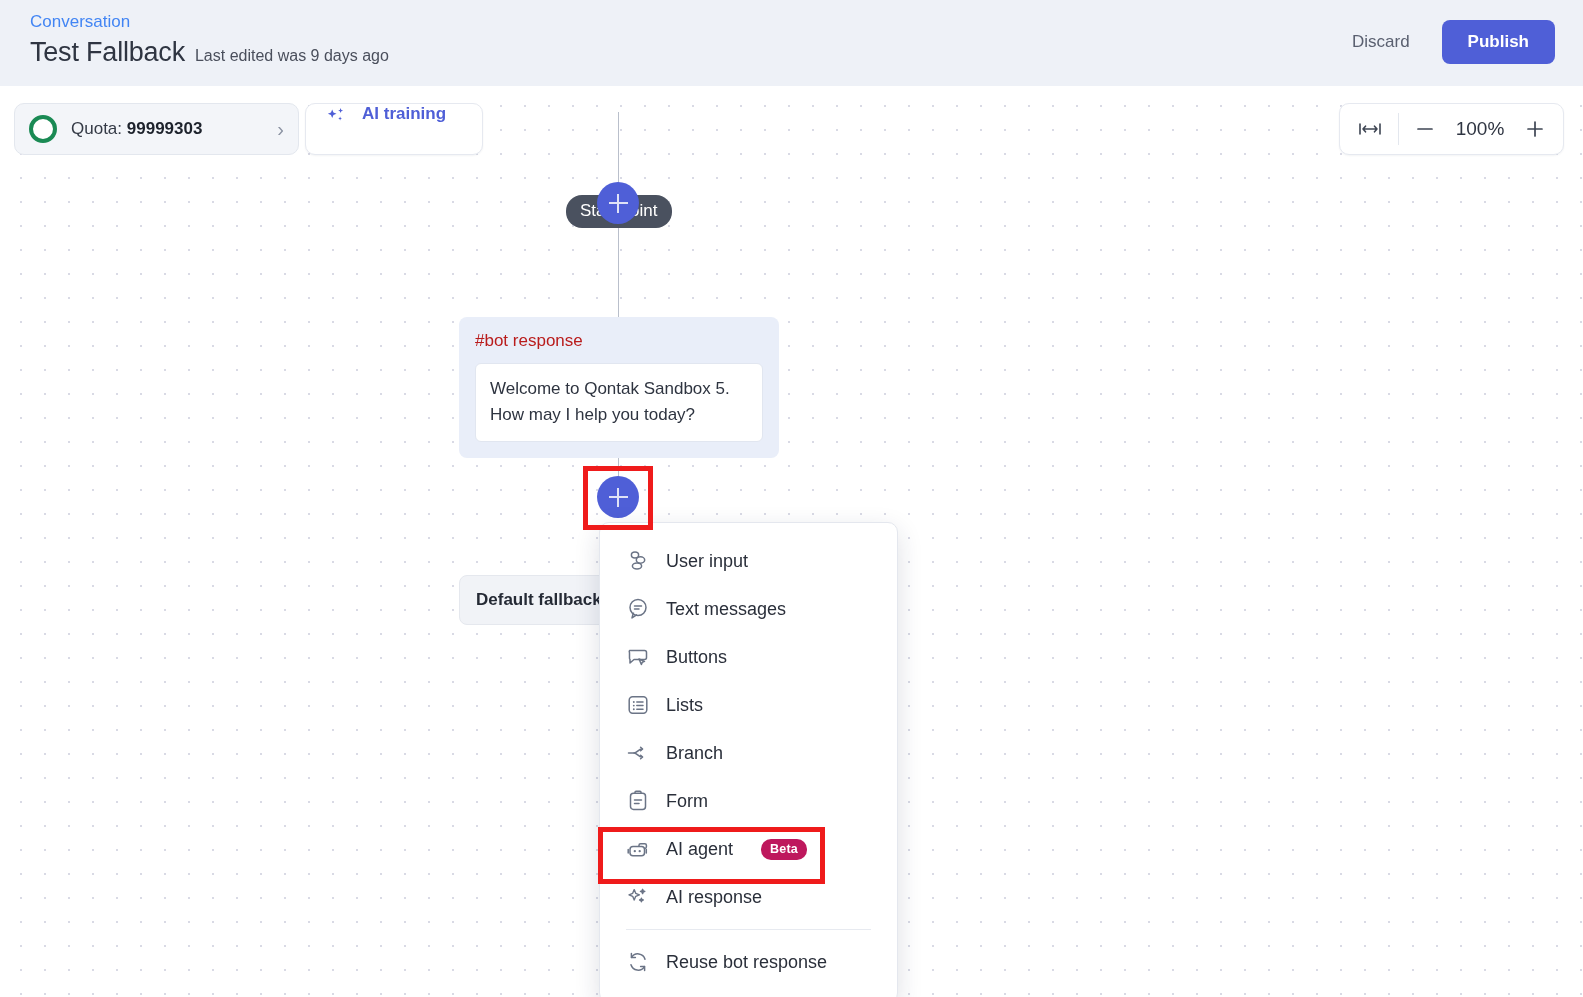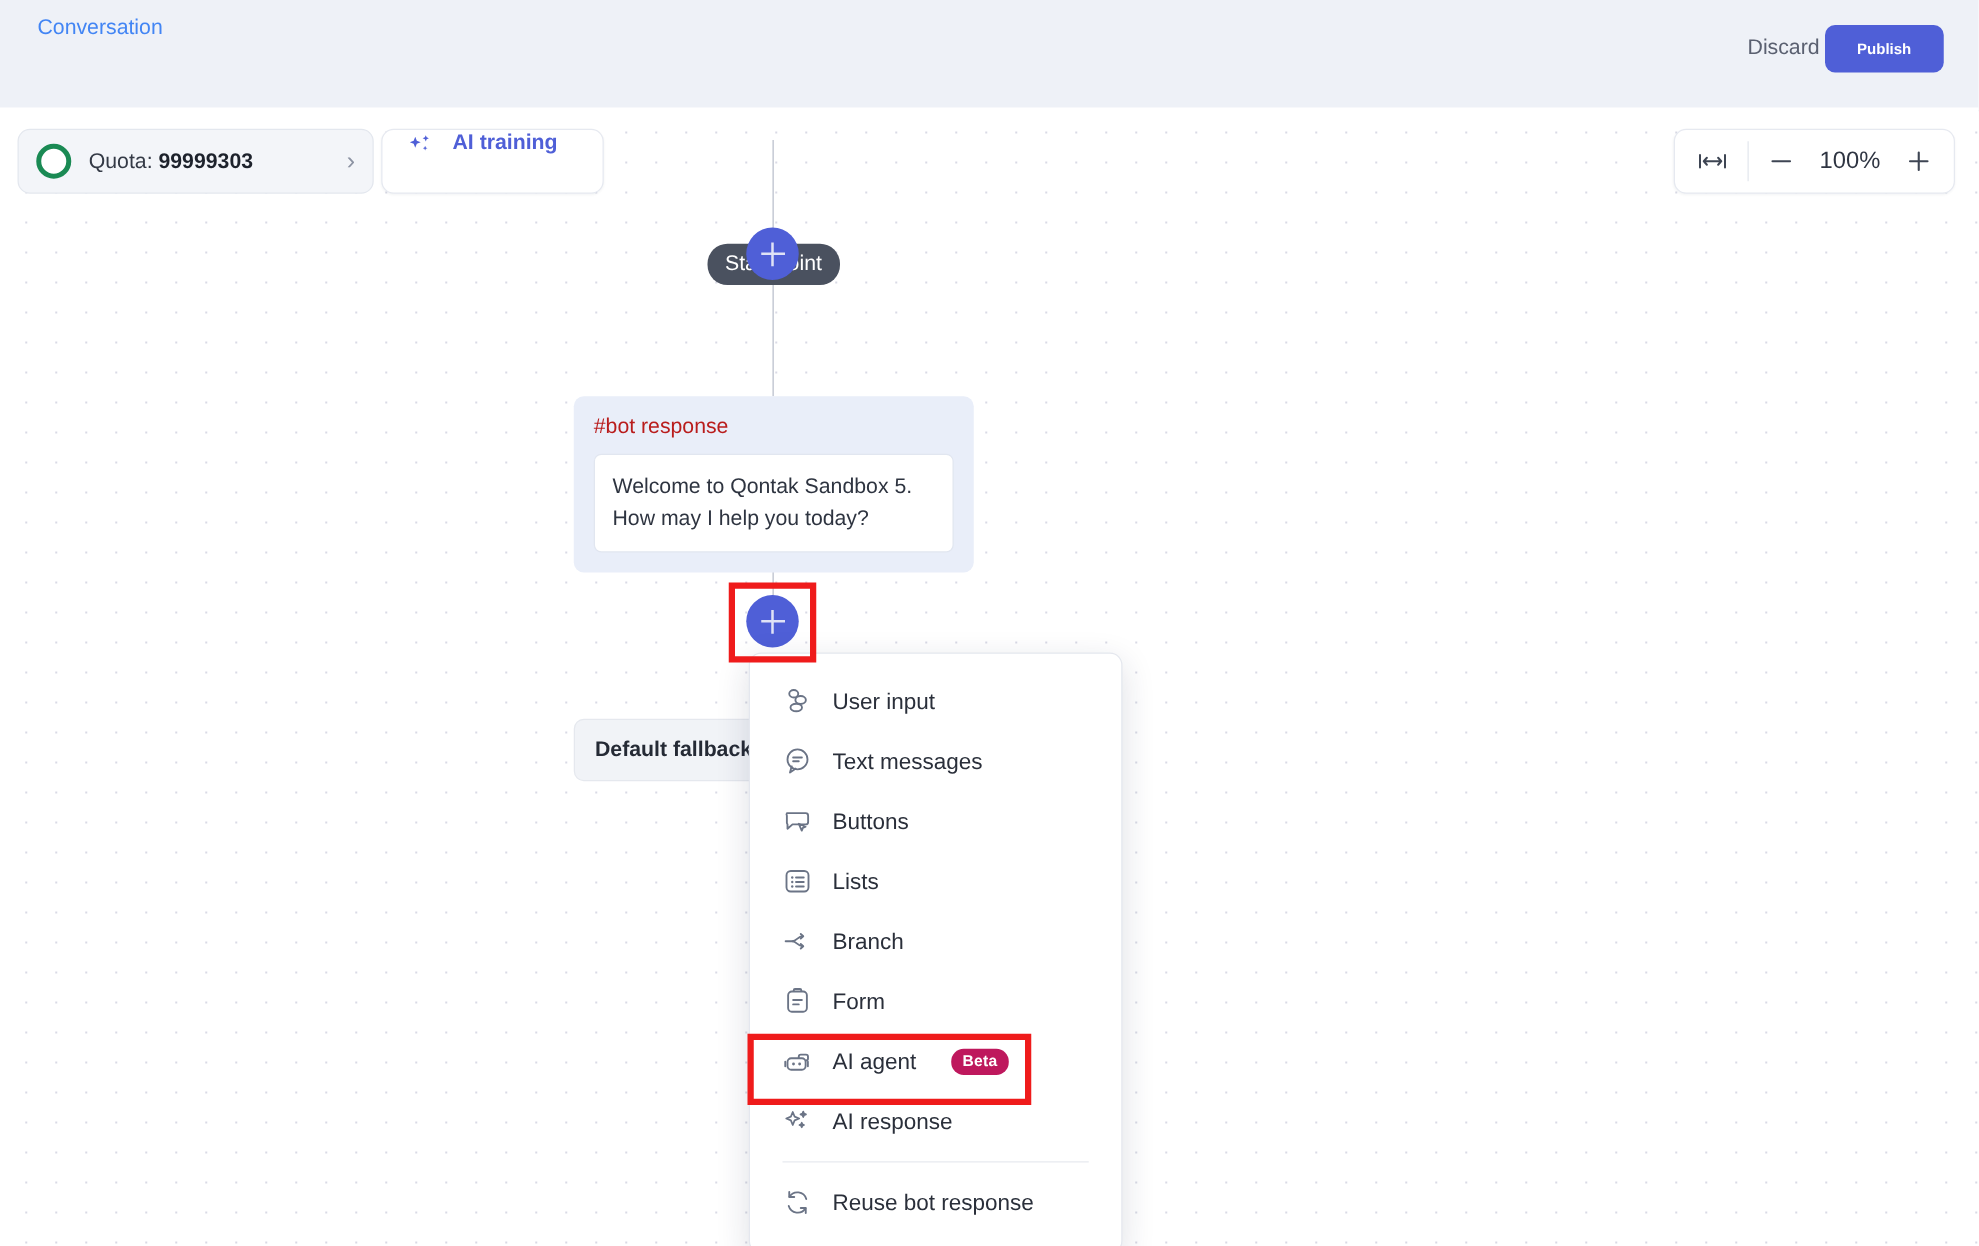--- a/index.html
+++ b/index.html
@@ -22,28 +22,28 @@
   }
   .header-left { padding: 10px 0 0 30px; }
   .breadcrumb {
     font-size: 17px; color: #4285f4; line-height: 1.4;
     cursor: pointer; display: inline-block;
   }
   .title-row { display: flex; align-items: baseline; gap: 10px; margin-top: 3px; }
   .page-title { font-size: 27px; color: #2f3542; font-weight: 400; letter-spacing: -.2px; }
   .last-edited { font-size: 16px; color: #4a4f5c; }
 
-  .header-right { display: flex; align-items: flex-start; padding: 20px 28px 0 0; }
+  .header-right { display: flex; align-items: center; gap: 28px; padding: 20px 28px 0 0; }
   .discard-btn {
     font-size: 17px; color: #5a6070; background: none; border: none;
     cursor: pointer; font-family: inherit; padding: 8px 4px;
   }
   .publish-btn {
     background: #4f5fd7; color: #fff; border: none; border-radius: 8px;
-    font-size: 12px; font-weight: bold; padding: 12px 26px;
+    font-size: 17px; font-weight: bold; padding: 12px 26px;
     cursor: pointer; font-family: inherit;
   }
 
   
   .canvas {
     position: absolute; left: 0; top: 86px;
     width: 1583px; height: 911px;
     background-color: #ffffff;
     background-image: radial-gradient(circle, #d9dae5 1.1px, transparent 1.2px);
     background-size: 24px 24px;
@@ -153,20 +153,24 @@
   .hl-agent { left: 598px; top: 741px; width: 227px; height: 57px; }
 </style>
 </head>
 <body>
 
 <div class="app">
 
   <div class="header">
     <div class="header-left">
       <div class="breadcrumb">Conversation</div>
+      <div class="title-row">
+        <span class="page-title">Test Fallback</span>
+        <span class="last-edited">Last edited was 9 days ago</span>
+      </div>
     </div>
     <div class="header-right">
       <button class="discard-btn">Discard</button>
       <button class="publish-btn">Publish</button>
     </div>
   </div>
 
   <div class="canvas">
 
     <div class="edge" style="left:618px; top:26px; height:72px;"></div>

